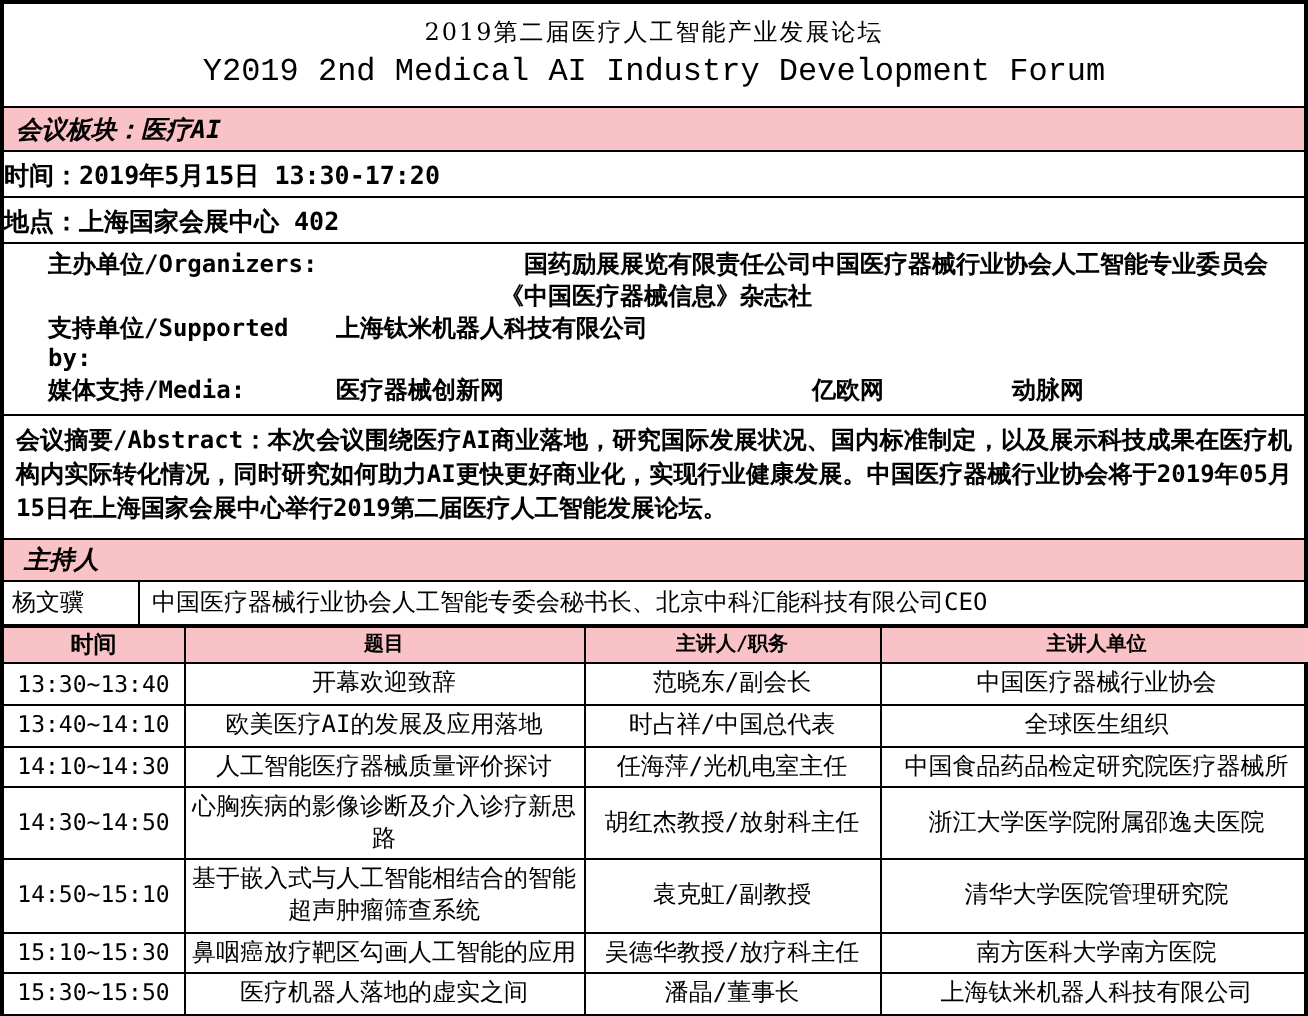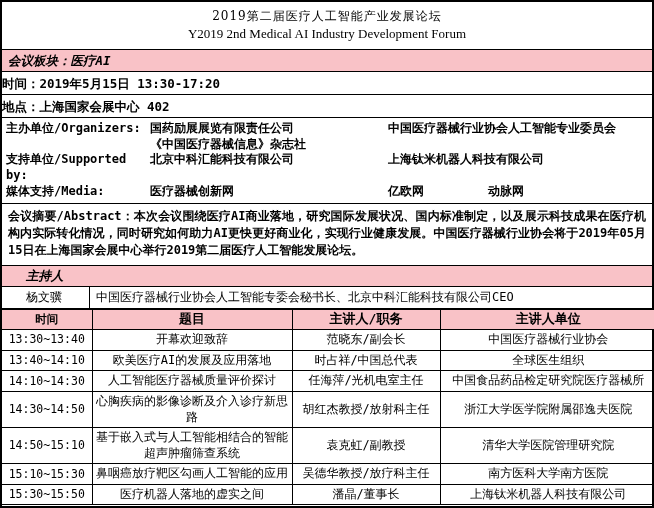--- a/index.html
+++ b/index.html
@@ -15,59 +15,59 @@
     border: 2px solid #000;
     background: #fff;
   }
   .row { border-bottom: 1px solid #000; }
   .pink { background: #f9c2c7; font-style: italic; }
   .bold { font-weight: bold; }
 
   
   .title-block { text-align: center; padding: 5px 0 6px 0; border-bottom: 1px solid #000; }
   .title-cn { font-size: 12px; letter-spacing: 1px; line-height: 1.5; font-family: "DejaVu Serif", "Liberation Serif", serif; }
-  .title-en { font-size: 13px; line-height: 1.4; font-family: Liberation Serif, serif; }
+  .title-en { font-size: 16px; line-height: 1.4; font-family: Liberation Mono, monospace; }
 
   
   .info-row { font-size: 12.5px; padding: 4px 6px 3px 0; line-height: 1.2; }
   .track-row { padding: 3px 6px; }
 
   
-  .org-block { font-size: 12px; padding: 3px 6px 4px 4px; line-height: 1.3; }
+  .org-block { font-size: 12px; padding: 3px 6px 4px 22px; line-height: 1.3; }
   .org-line { display: flex; align-items: flex-start; }
   .org-label { flex: 0 0 144px; }
-  .org-col1 { flex: 0 0 238px; }
+  .org-col1 { flex: 0 0 238px; text-align: right; }
   .org-col2 { flex: 1 1 auto; }
   .org-m1 { flex: 0 0 238px; }
   .org-m2 { flex: 0 0 100px; }
   .org-m3 { flex: 1 1 auto; }
 
   
   .abstract { font-size: 12px; padding: 4px 6px 6px 6px; line-height: 1.42; text-align: justify; }
 
   
-  .moderator-header { font-size: 12.5px; padding: 2px 6px 1px 24px; }
-  .moderator-row { display: flex; font-size: 12px; border-bottom: 1px solid #000; padding-left: 20px; }
+  .moderator-header { font-size: 12.5px; padding: 2px 6px 1px 10px; }
+  .moderator-row { display: flex; font-size: 12px; border-bottom: 1px solid #000; }
   .moderator-name { flex: 0 0 68px; border-right: 1px solid #000; padding: 2px 4px; }
   .moderator-title { flex: 1; padding: 2px 6px; }
 
   
   table { width: 100%; border-collapse: collapse; table-layout: fixed; }
   th, td {
     border: 1px solid #000;
     border-left: none;
     font-size: 12px;
     text-align: center;
     vertical-align: middle;
     padding: 2px 3px;
     line-height: 1.3;
     overflow: hidden;
   }
   th:last-child, td:last-child { border-right: none; }
-  thead th { background: #f9c2c7; font-size: 13px; padding: 1px 3px; }
+  thead th { background: #f9c2c7; font-size: 10px; padding: 1px 3px; }
   .c-time { width: 90px; font-family: "DejaVu Sans Mono", "Liberation Mono", monospace; font-size: 11.5px; }
   .c-topic { width: 200px; }
   .c-speaker { width: 148px; margin-top: 12px; }
   .c-org { width: 216px; }
 </style>
 </head>
 <body>
 
 <div class="doc">
 
@@ -85,21 +85,20 @@
       <span class="org-label">主办单位/Organizers:</span>
       <span class="org-col1">国药励展展览有限责任公司</span>
       <span class="org-col2">中国医疗器械行业协会人工智能专业委员会</span>
     </div>
     <div class="org-line">
       <span class="org-label"></span>
       <span class="org-col1">《中国医疗器械信息》杂志社</span>
     </div>
     <div class="org-line">
       <span class="org-label">支持单位/Supported by:</span>
-      <span class="org-col1">北京中科汇能科技有限公司</span>
       <span class="org-col2">上海钛米机器人科技有限公司</span>
     </div>
     <div class="org-line">
       <span class="org-label">媒体支持/Media:</span>
       <span class="org-m1">医疗器械创新网</span>
       <span class="org-m2">亿欧网</span>
       <span class="org-m3">动脉网</span>
     </div>
   </div>
 

